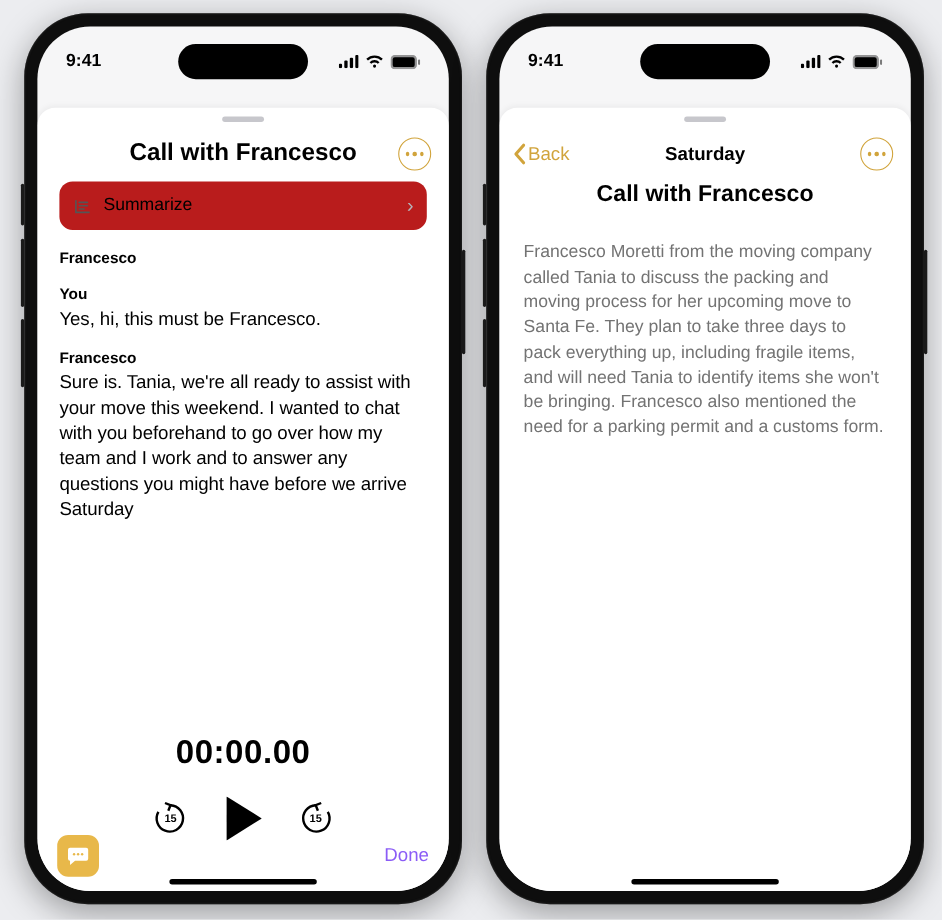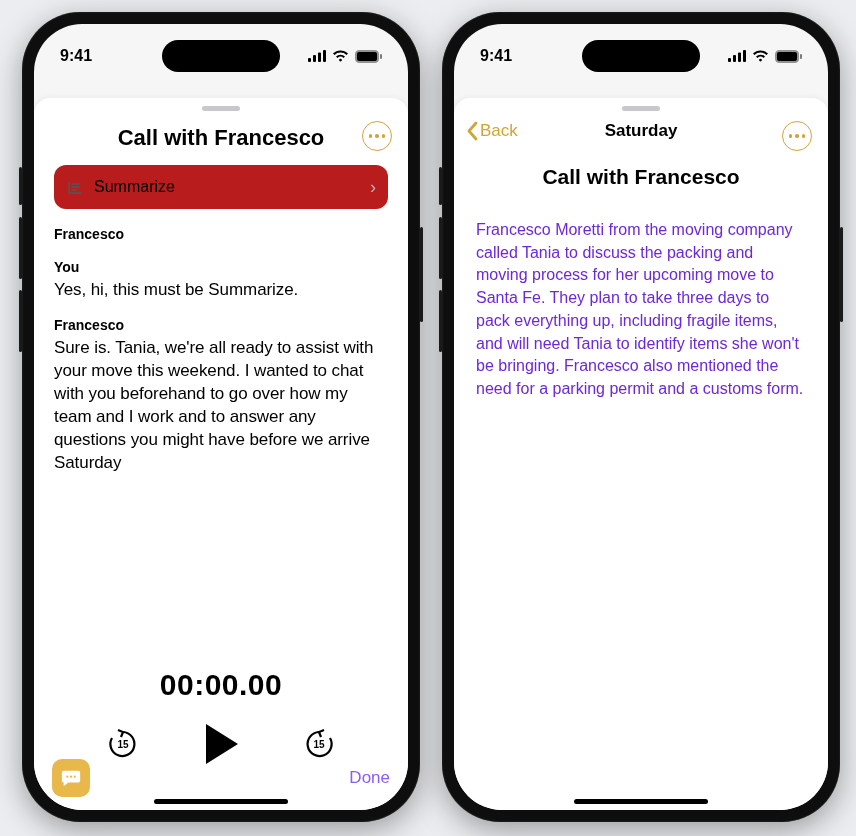--- a/index.html
+++ b/index.html
@@ -17,49 +17,49 @@
   
   .island{position:absolute;top:16px;left:50%;transform:translateX(-50%);width:118px;height:32px;background:#000;border-radius:18px;}
   
   .status{position:absolute;top:14px;left:0;right:0;height:36px;display:flex;justify-content:space-between;align-items:center;padding:0 26px;z-index:3;}
   .status .time{font-weight:600;font-size:16px;color:#000;}
   .status .right-cluster{display:flex;align-items:center;gap:6px;}
   .status svg{display:block;}
   
   .sheet{position:absolute;left:0;right:0;bottom:0;top:74px;background:#fff;border-top-left-radius:16px;border-top-right-radius:16px;box-shadow:0 -1px 6px rgba(0,0,0,.05);}
   .grabber{width:38px;height:5px;border-radius:3px;background:#c7c7cc;margin:8px auto 10px;}
-  .header-row{position:relative;display:flex;justify-content:center;height:38px;}
+  .header-row{position:relative;display:flex;align-items:center;justify-content:center;height:38px;}
   .header-title{font-size:17px;font-weight:700;color:#000;}
   .back{position:absolute;left:12px;display:flex;align-items:center;color:#d1a43c;font-size:17px;gap:2px;}
   .back svg{stroke:#d1a43c;}
   .more-btn{position:absolute;right:16px;width:28px;height:28px;border:1.5px solid #d1a43c;border-radius:50%;display:flex;align-items:center;justify-content:center;color:#d1a43c;}
   .dots{display:flex;gap:3px;}
   .dots span{width:3.5px;height:3.5px;border-radius:50%;background:#d1a43c;}
   .title-block{text-align:center;margin-top:6px;}
   .big-title{font-size:22px;font-weight:800;color:#000;line-height:1.2;}
   .subtitle{font-size:13px;color:#808085;margin-top:2px;letter-spacing:.01em;}
   .content{padding:0 20px;}
   .summarize{margin-top:14px;background:#b91c1c;border-radius:12px;height:44px;display:flex;align-items:center;gap:10px;padding:0 12px;}
   .summarize .lbl{font-size:16px;color:#000;flex:1;}
   .summarize .chev{color:#b5b5bb;font-size:18px;}
   .transcript{margin-top:16px;font-size:17px;line-height:1.35;color:#000;}
   .speaker{font-size:14px;font-weight:600;color:#000;margin-top:14px;}
   .speaker:first-child{margin-top:0;}
   .line{margin-top:2px;letter-spacing:-.005em;}
   .player{position:absolute;bottom:46px;left:0;right:0;text-align:center;}
   .timecode{font-size:30px;font-weight:800;color:#000;letter-spacing:.5px;}
-  .controls{display:flex;justify-content:center;align-items:center;gap:64px;margin-top:22px;}
+  .controls{display:flex;justify-content:center;align-items:center;gap:32px;margin-top:22px;}
   .skip{position:relative;width:34px;height:34px;}
   .skip svg{position:absolute;inset:0;}
   .skip .num{position:absolute;inset:0;display:flex;align-items:center;justify-content:center;font-size:10px;font-weight:700;color:#000;}
   .bottom-bar{position:absolute;bottom:12px;left:0;right:0;height:40px;display:flex;align-items:center;justify-content:space-between;padding:0 18px;}
   .msg-btn{width:38px;height:38px;background:#e8b84a;border-radius:10px;display:flex;align-items:center;justify-content:center;}
   .done{color:#8b5cf6;font-size:17px;}
   .home-indicator{position:absolute;bottom:6px;left:50%;transform:translateX(-50%);width:134px;height:5px;background:#000;border-radius:3px;}
-  .summary-body{padding:16px 22px 0;font-size:16px;line-height:1.42;color:#6d28d9;}
+  .summary-body{padding:16px 22px 0;font-size:16px;line-height:1.42;color:#737373;}
   .summary-title{font-size:21px;font-weight:800;text-align:center;margin:6px 0 14px;color:#000;}
 </style>
 </head>
 <body>
 
 <div class="stage">
 
 <div class="phone left">
   <div class="btn-side vol1"></div>
       <div class="btn-side vol2"></div>
@@ -113,21 +113,21 @@
                 <line x1="8" y1="16" x2="14" y2="16"></line>
               </svg>
           <span class="lbl">Summarize</span>
           <span class="chev">›</span>
         </div>
 
         <div class="transcript">
           <div class="speaker">Francesco</div>
 
           <div class="speaker">You</div>
-          <div class="line">Yes, hi, this must be Summarize.</div>
+          <div class="line">Yes, hi, this must be Francesco.</div>
 
           <div class="speaker">Francesco</div>
           <div class="line">
             <span>Sure is. Tania, we're all ready to assist with your move this weekend. I wanted to chat with you beforehand to go over how my team and I work and to answer any questions you </span><span class="fade">might have before we arrive Saturday</span>
           </div>
         </div>
       </div>
 
       <div class="player">
         <div class="timecode">00:00.00</div>

